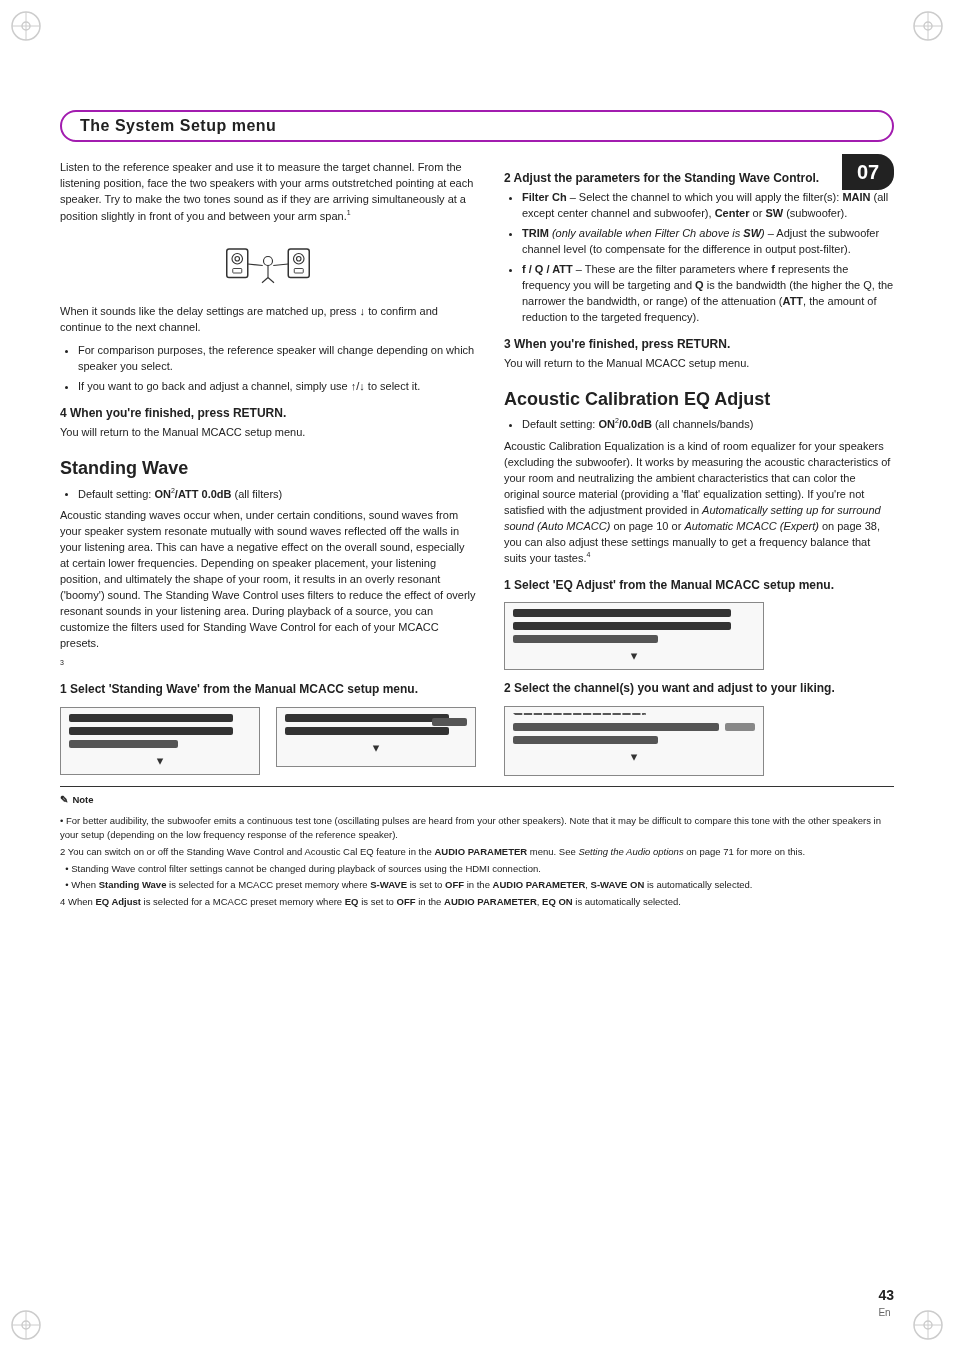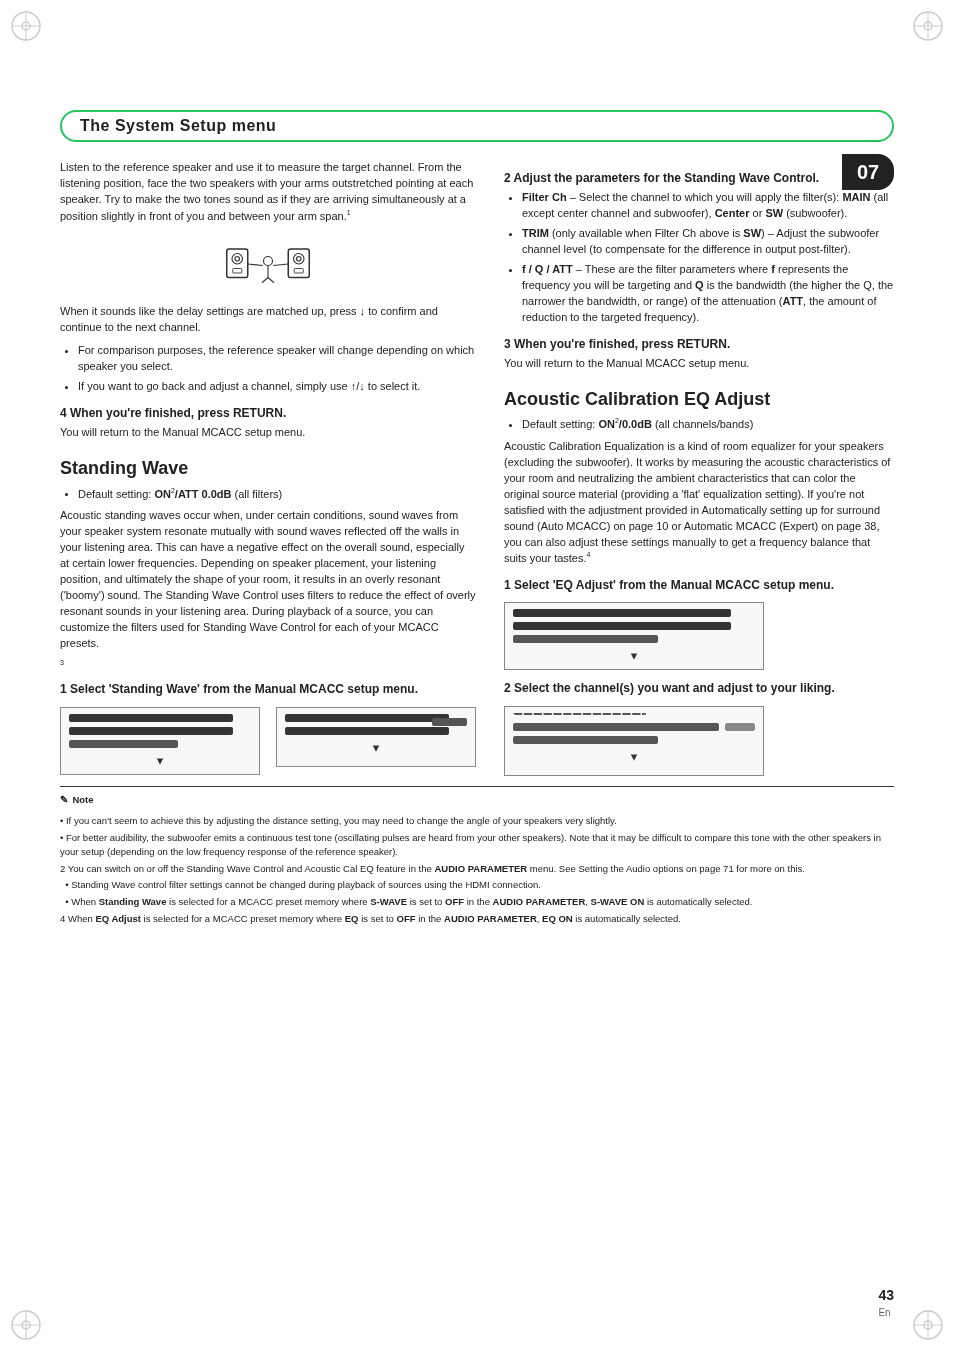--- a/index.html
+++ b/index.html
@@ -25,21 +25,21 @@
     .corner-bl { bottom: 8px; left: 8px; }
     .corner-br { bottom: 8px; right: 8px; }
 
     
     .header-bar {
       position: absolute;
       top: 110px;
       left: 60px;
       right: 60px;
       height: 32px;
-      border: 2px solid #22c55e;
+      border: 2px solid #a21caf;
       border-radius: 16px;
       display: flex;
       align-items: center;
       padding: 0 18px;
       background: #fff;
     }
     .header-title {
       font-size: 16px;
       font-weight: bold;
       letter-spacing: 0.5px;
@@ -88,21 +88,21 @@
       margin-top: 14px;
       margin-bottom: 4px;
     }
     .sub-heading {
       font-size: 12px;
       font-weight: bold;
       margin-top: 10px;
       margin-bottom: 3px;
     }
     .bold { font-weight: bold; }
-    .italic { }
+    .italic { font-style: italic; }
     ul { margin-left: 18px; margin-bottom: 6px; }
     ul li { margin-bottom: 4px; line-height: 1.45; }
 
     
     .speaker-icon-area {
       display: flex;
       justify-content: center;
       margin: 10px 0;
     }
     .speaker-icon-area svg {
@@ -351,21 +351,20 @@
           </div>
           <div class="menu-line short"></div>
           <div class="arrow-down">▾</div>
         </div>
       </div>
     </div>
   </div>
 
   <div class="notes-section">
     <p><span class="note-icon">✎</span><span class="bold">Note</span></p>
-    <p class="note-line">• If you can't seem to achieve this by adjusting the distance setting, you may need to change the angle of your speakers very slightly.</p>
     <p class="note-line">• For better audibility, the subwoofer emits a continuous test tone (oscillating pulses are heard from your other speakers). Note that it may be difficult to compare this tone with the other speakers in your setup (depending on the low frequency response of the reference speaker).</p>
     <p class="note-line">2 You can switch on or off the Standing Wave Control and Acoustic Cal EQ feature in the <span class="bold">AUDIO PARAMETER</span> menu. See <span class="italic">Setting the Audio options</span> on page 71 for more on this.</p>
     <p class="note-line">&nbsp;&nbsp;• Standing Wave control filter settings cannot be changed during playback of sources using the HDMI connection.</p>
     <p class="note-line">&nbsp;&nbsp;• When <span class="bold">Standing Wave</span> is selected for a MCACC preset memory where <span class="bold">S-WAVE</span> is set to <span class="bold">OFF</span> in the <span class="bold">AUDIO PARAMETER</span>, <span class="bold">S-WAVE ON</span> is automatically selected.</p>
     <p class="note-line">4 When <span class="bold">EQ Adjust</span> is selected for a MCACC preset memory where <span class="bold">EQ</span> is set to <span class="bold">OFF</span> in the <span class="bold">AUDIO PARAMETER</span>, <span class="bold">EQ ON</span> is automatically selected.</p>
   </div>
 </div>
 
 <div class="page-number">
   <span>43</span><br>

